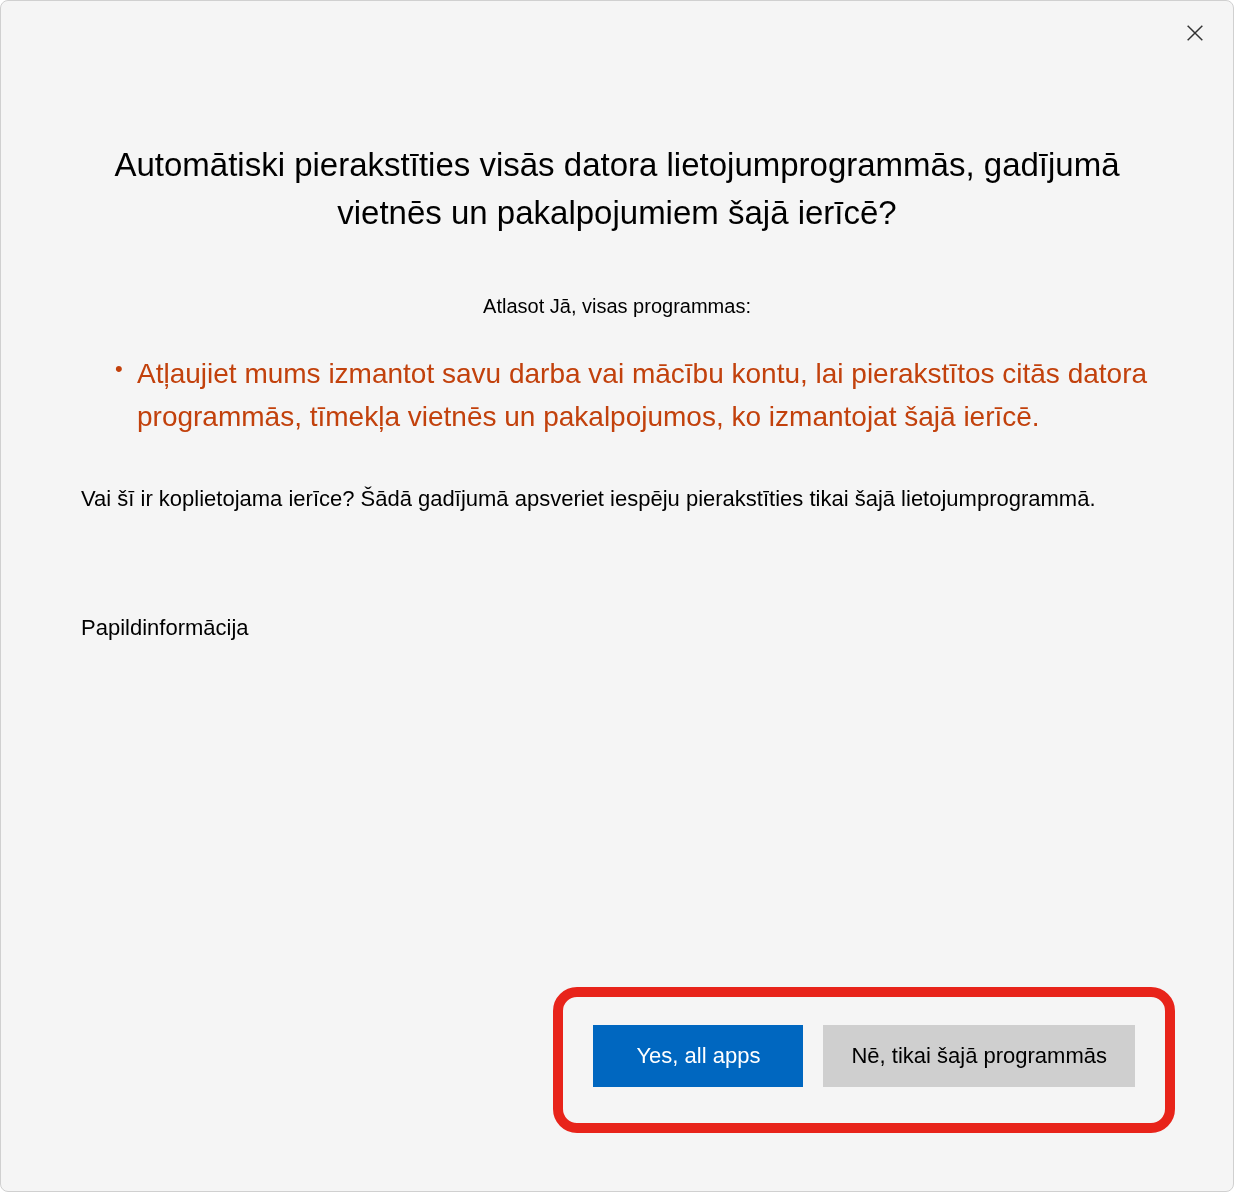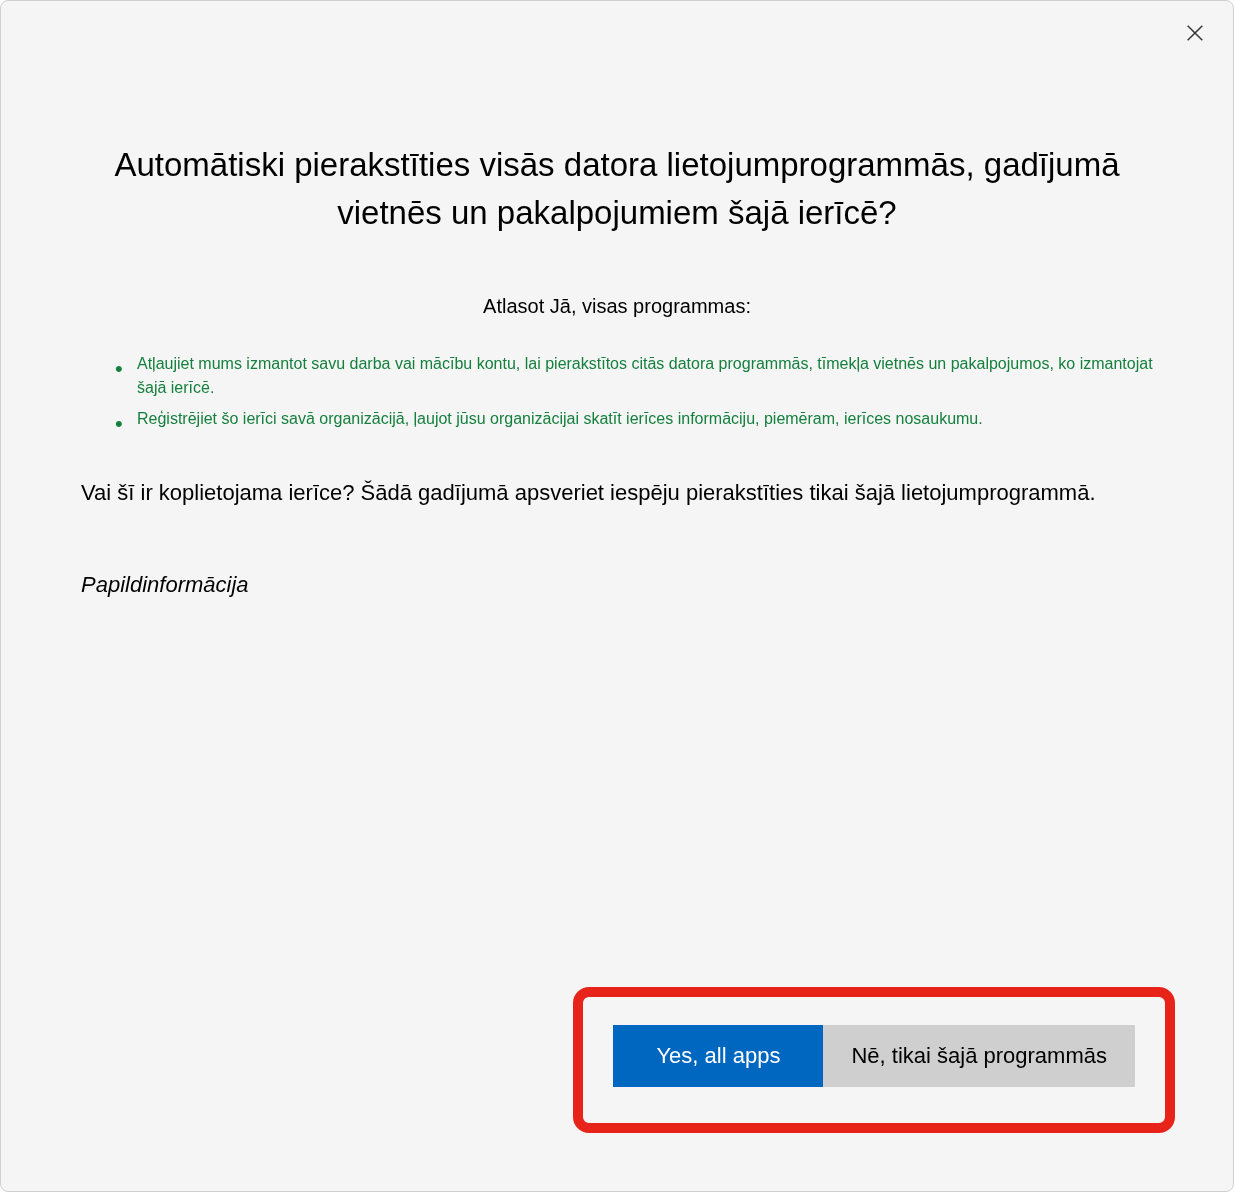--- a/index.html
+++ b/index.html
@@ -61,57 +61,57 @@
       margin-bottom: 32px;
       line-height: 1.4;
       text-align: center;
     }
     .bullet-list {
       list-style: none;
       padding-left: 38px;
       margin-bottom: 44px;
     }
     .bullet-list li {
-      font-size: 16px;
-      color: #15803d;
+      font-size: 28px;
+      color: #c2410c;
       line-height: 1.55;
       position: relative;
       padding-left: 18px;
       margin-bottom: 6px;
     }
     .bullet-list li::before {
       content: "•";
       position: absolute;
       left: -4px;
       top: 0;
       font-size: 22px;
     }
     .shared-device {
       font-size: 22px;
       color: #000000;
       line-height: 1.5;
-      margin-bottom: 63px;
+      margin-bottom: 100px;
     }
     .more-info {
       font-size: 22px;
       color: #000000;
       cursor: pointer;
       display: inline-block;
-      font-style: italic;
     }
     .button-area {
       position: absolute;
       bottom: 58px;
       right: 58px;
     }
     .highlight-box {
       border: 10px solid #e8241a;
-      border-radius: 16px;
+      border-radius: 24px;
       padding: 28px 30px 36px 30px;
       display: flex;
+      gap: 20px;
       align-items: flex-end;
     }
     .btn {
       height: 62px;
       font-size: 22px;
       font-family: inherit;
       border: none;
       cursor: pointer;
       padding: 0 28px;
       display: flex;
@@ -142,21 +142,20 @@
     </svg>
   </button>
 
   <div class="content">
     <h1 class="heading">Automātiski pierakstīties visās datora lietojumprogrammās, gadījumā vietnēs un pakalpojumiem šajā ierīcē?</h1>
 
     <p class="intro">Atlasot Jā, visas programmas:</p>
 
     <ul class="bullet-list">
       <li>Atļaujiet mums izmantot savu darba vai mācību kontu, lai pierakstītos citās datora programmās, tīmekļa vietnēs un pakalpojumos, ko izmantojat šajā ierīcē.</li>
-      <li>Reģistrējiet šo ierīci savā organizācijā, ļaujot jūsu organizācijai skatīt ierīces informāciju, piemēram, ierīces nosaukumu.</li>
     </ul>
 
     <p class="shared-device">Vai šī ir koplietojama ierīce? Šādā gadījumā apsveriet iespēju pierakstīties tikai šajā lietojumprogrammā.</p>
 
     <span class="more-info">Papildinformācija</span>
   </div>
 
   <div class="button-area">
     <div class="highlight-box">
       <button class="btn btn-primary">Yes, all apps</button>

